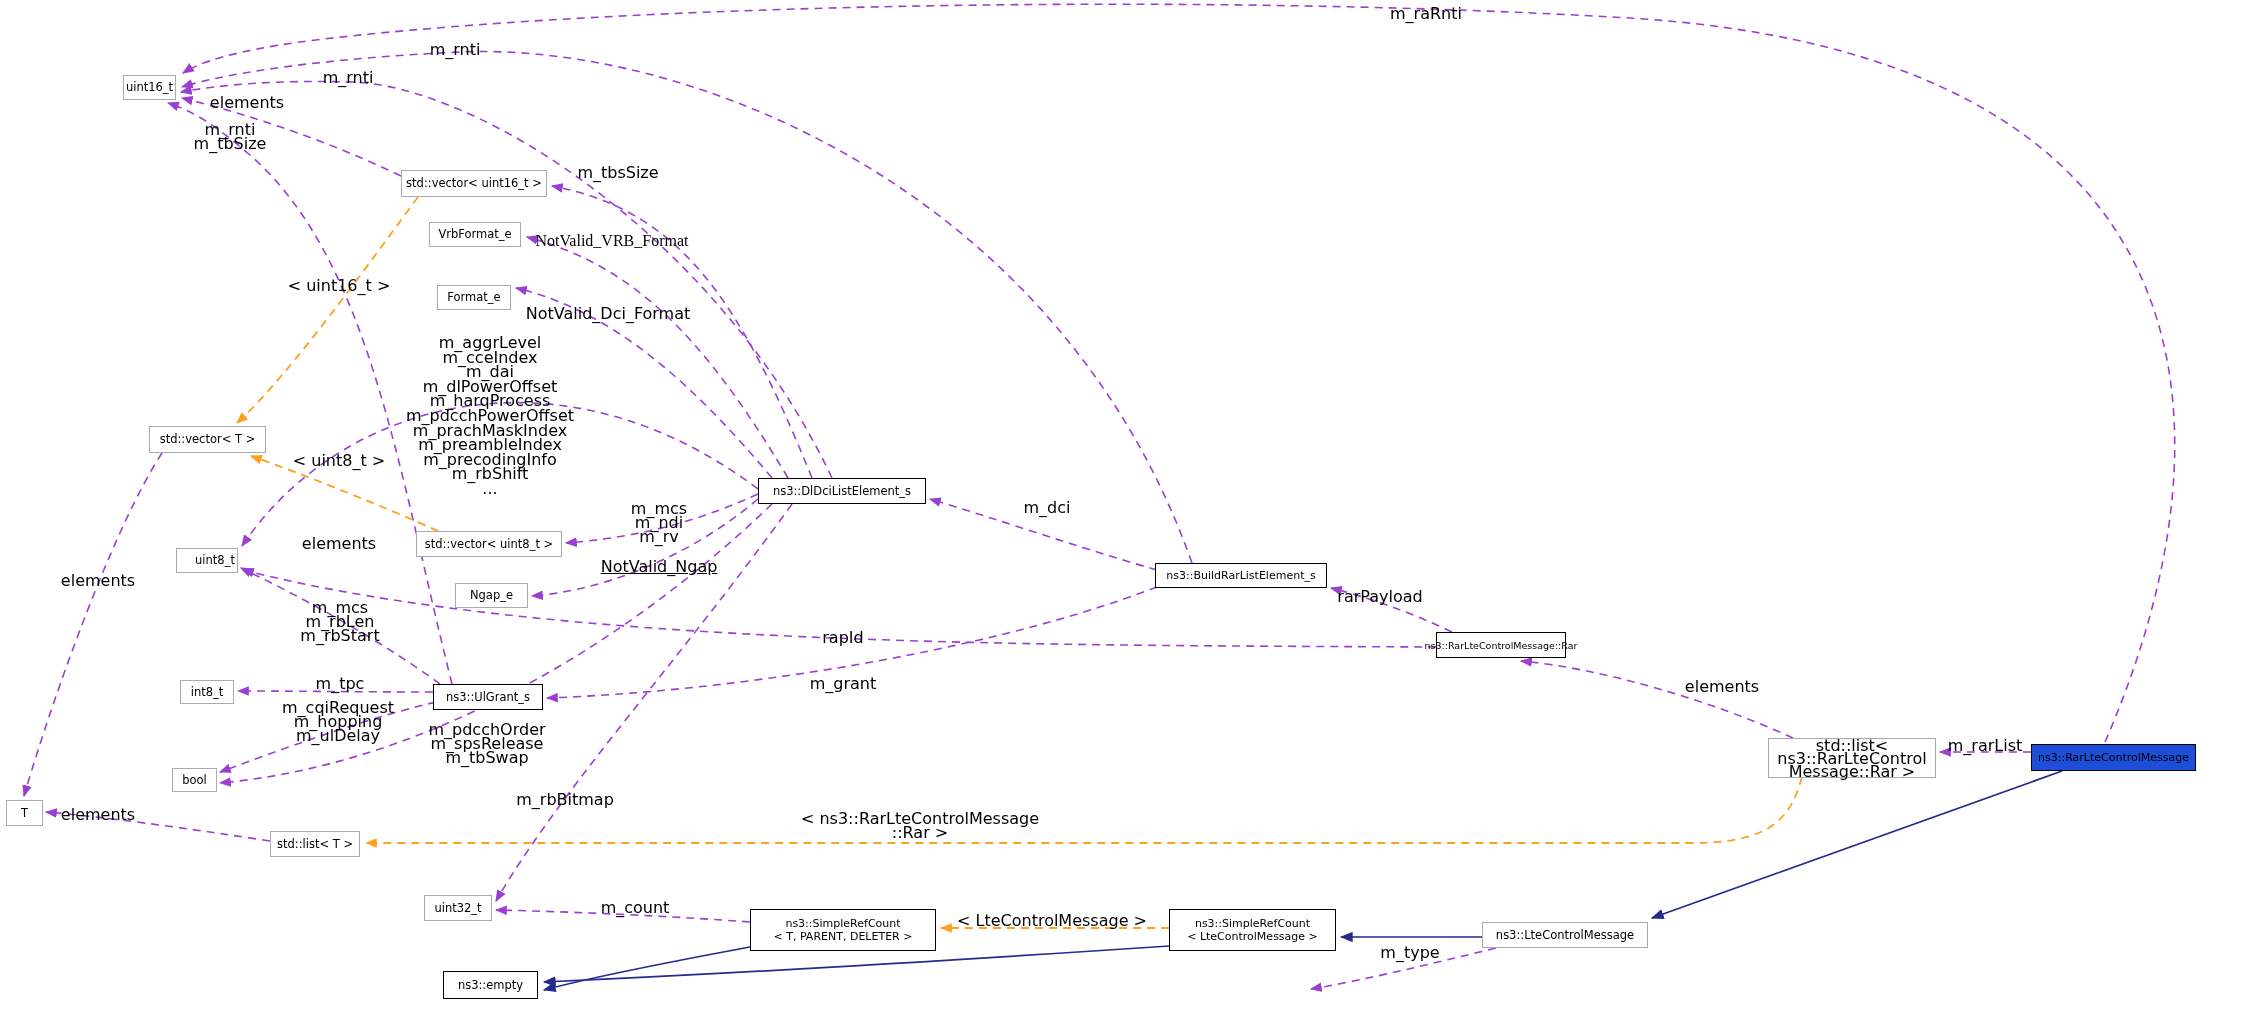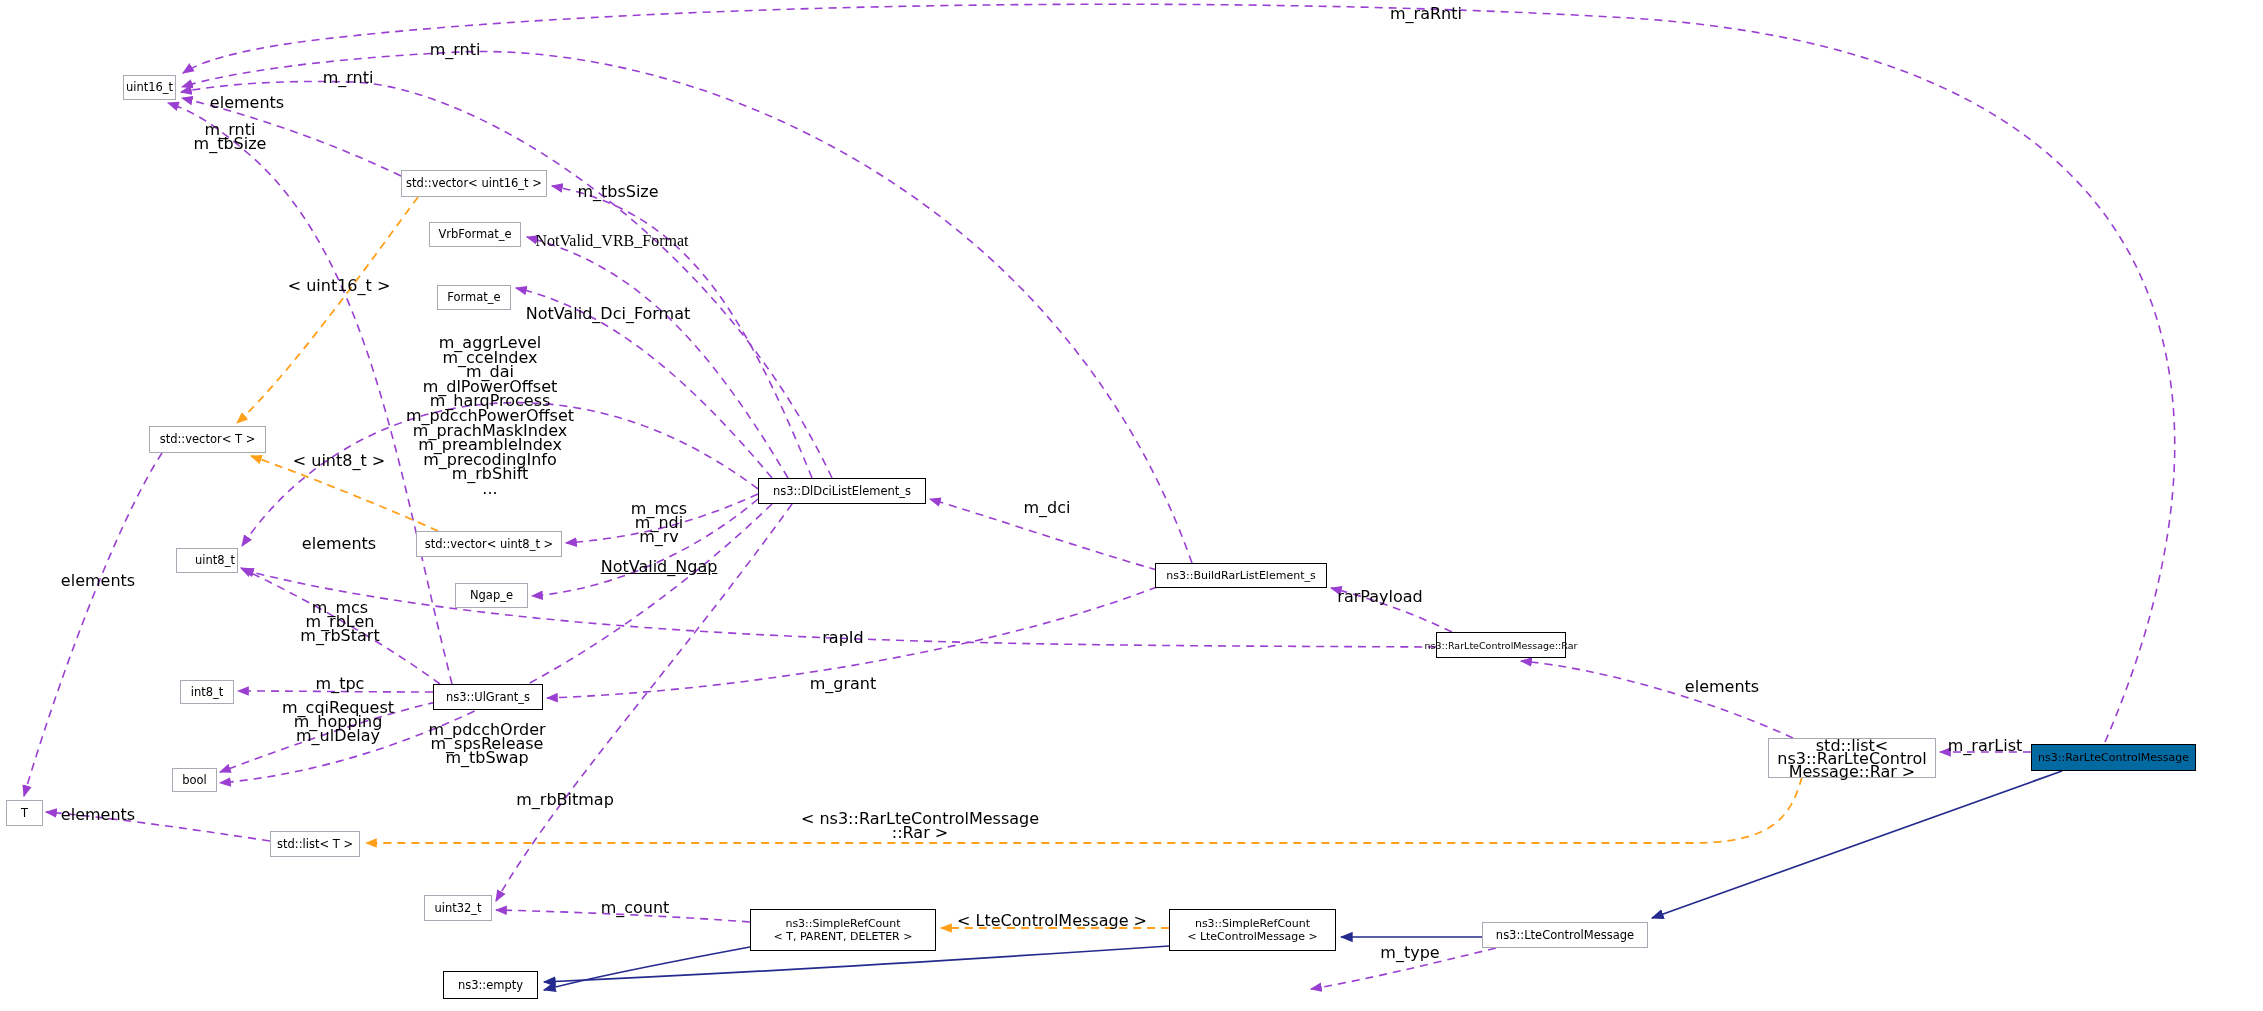--- a/index.html
+++ b/index.html
@@ -12,21 +12,21 @@
   .node{
     position:absolute;box-sizing:border-box;background:#ffffff;
     border:1px solid #a9a9b4;display:flex;align-items:center;justify-content:center;
     font-size:11.5px;line-height:13px;white-space:pre-line;text-align:center;z-index:3;
     cursor:pointer;
   }
   .node.bold{border:1.7px solid #000000;}
   .node.f11{font-size:11px;}
   .node.f105{font-size:16px;}
   .node.f95{font-size:9.5px;}
-  .node.target{background:#0369a1;border:1.9px solid #000000;}
+  .node.target{background:#1d4ed8;border:1.9px solid #000000;}
   .elabel{
     position:absolute;transform:translate(-50%,-50%);font-size:16px;line-height:14px;
     white-space:pre-line;text-align:center;z-index:2;color:#000;
   }
   .elabel.big{line-height:14.6px;}
 </style>
 </head>
 <body>
 
 <div id="canvas">
@@ -112,21 +112,21 @@
   <div class="node f105" style="left:1768px;top:738px;width:168px;height:40px;">std::list&lt; ns3::RarLteControl
 Message::Rar &gt;</div>
   <div class="node target f11" style="left:2031px;top:744px;width:165px;height:27px;">ns3::RarLteControlMessage</div>
 
   <div class="elabel" style="left:1426px;top:14px;">m_raRnti</div>
   <div class="elabel" style="left:455px;top:50px;">m_rnti</div>
   <div class="elabel" style="left:348px;top:78px;">m_rnti</div>
   <div class="elabel" style="left:247px;top:103px;">elements</div>
   <div class="elabel" style="left:230px;top:137px;">m_rnti
 m_tbSize</div>
-  <div class="elabel" style="left:618px;top:173px;margin-top:19px;">m_tbsSize</div>
+  <div class="elabel" style="left:618px;top:173px;">m_tbsSize</div>
   <div class="elabel" style="left:612px;top:241px;font-family:Liberation Serif, serif;">NotValid_VRB_Format</div>
   <div class="elabel" style="left:339px;top:286px;">&lt; uint16_t &gt;</div>
   <div class="elabel" style="left:608px;top:314px;">NotValid_Dci_Format</div>
   <div class="elabel big" style="left:490px;top:416px;">m_aggrLevel
 m_cceIndex
 m_dai
 m_dlPowerOffset
 m_harqProcess
 m_pdcchPowerOffset
 m_prachMaskIndex

